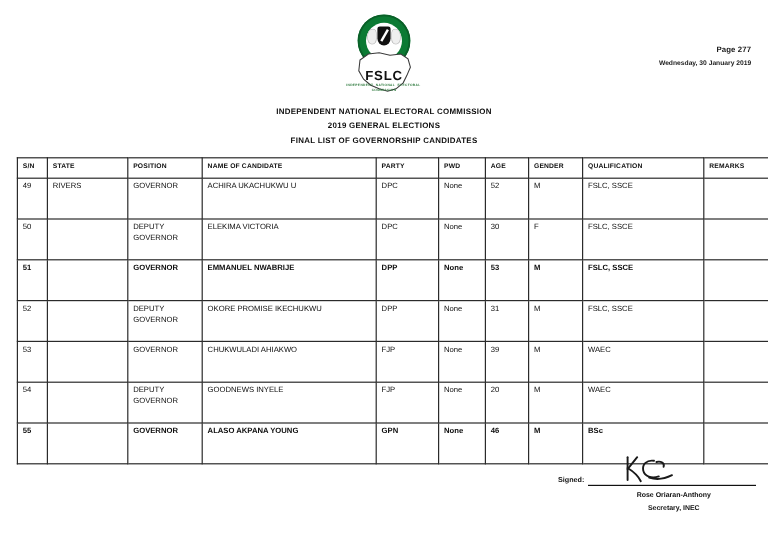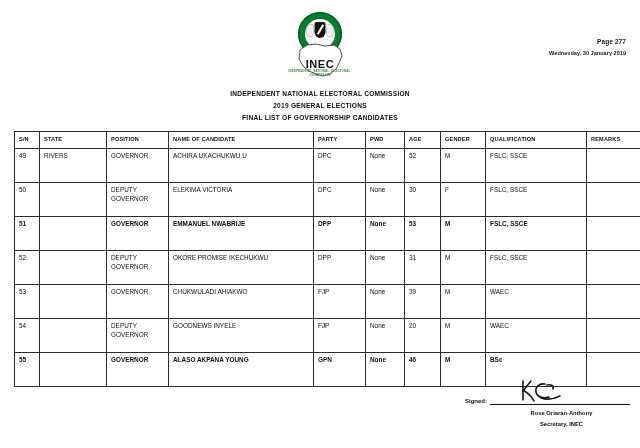--- a/index.html
+++ b/index.html
@@ -278,21 +278,21 @@
         <div class="crest-horse right"></div>
         <div class="crest-shield"></div>
       </div>
       <div class="crest-base"></div>
     </div>
     <div class="map">
       <svg width="56" height="40" viewBox="0 0 56 40">
         <path d="M8 10 L15 5 L24 4 L33 6 L42 5 L48 9 L50 16 L47 23 L44 29 L38 34 L31 36 L24 34 L17 31 L11 26 L7 19 Z" fill="#ffffff" stroke="#3a3a3a" stroke-width="0.9"></path>
       </svg>
     </div>
-    <div class="logo-text">INEC</div>
+    <div class="logo-text">FSLC</div>
     <div class="logo-sub">INDEPENDENT&nbsp; NATIONAL&nbsp; ELECTORAL&nbsp; COMMISSION</div>
   </div>
 </div>
 
 <div class="doc-heading">
   <div>INDEPENDENT NATIONAL ELECTORAL COMMISSION</div>
   <div>2019 GENERAL ELECTIONS</div>
   <div>FINAL LIST OF GOVERNORSHIP CANDIDATES</div>
 </div>
 

